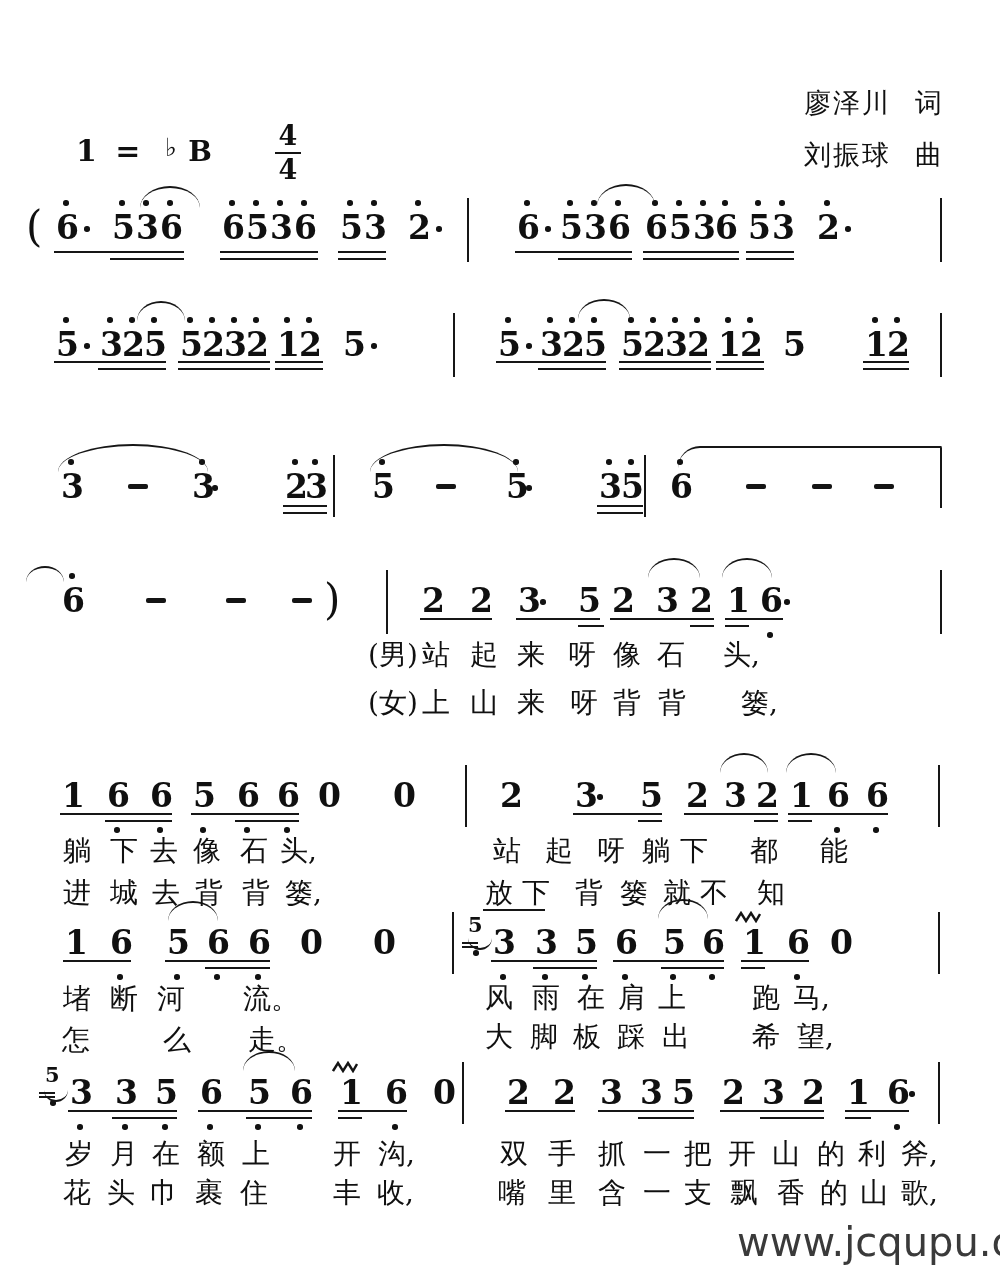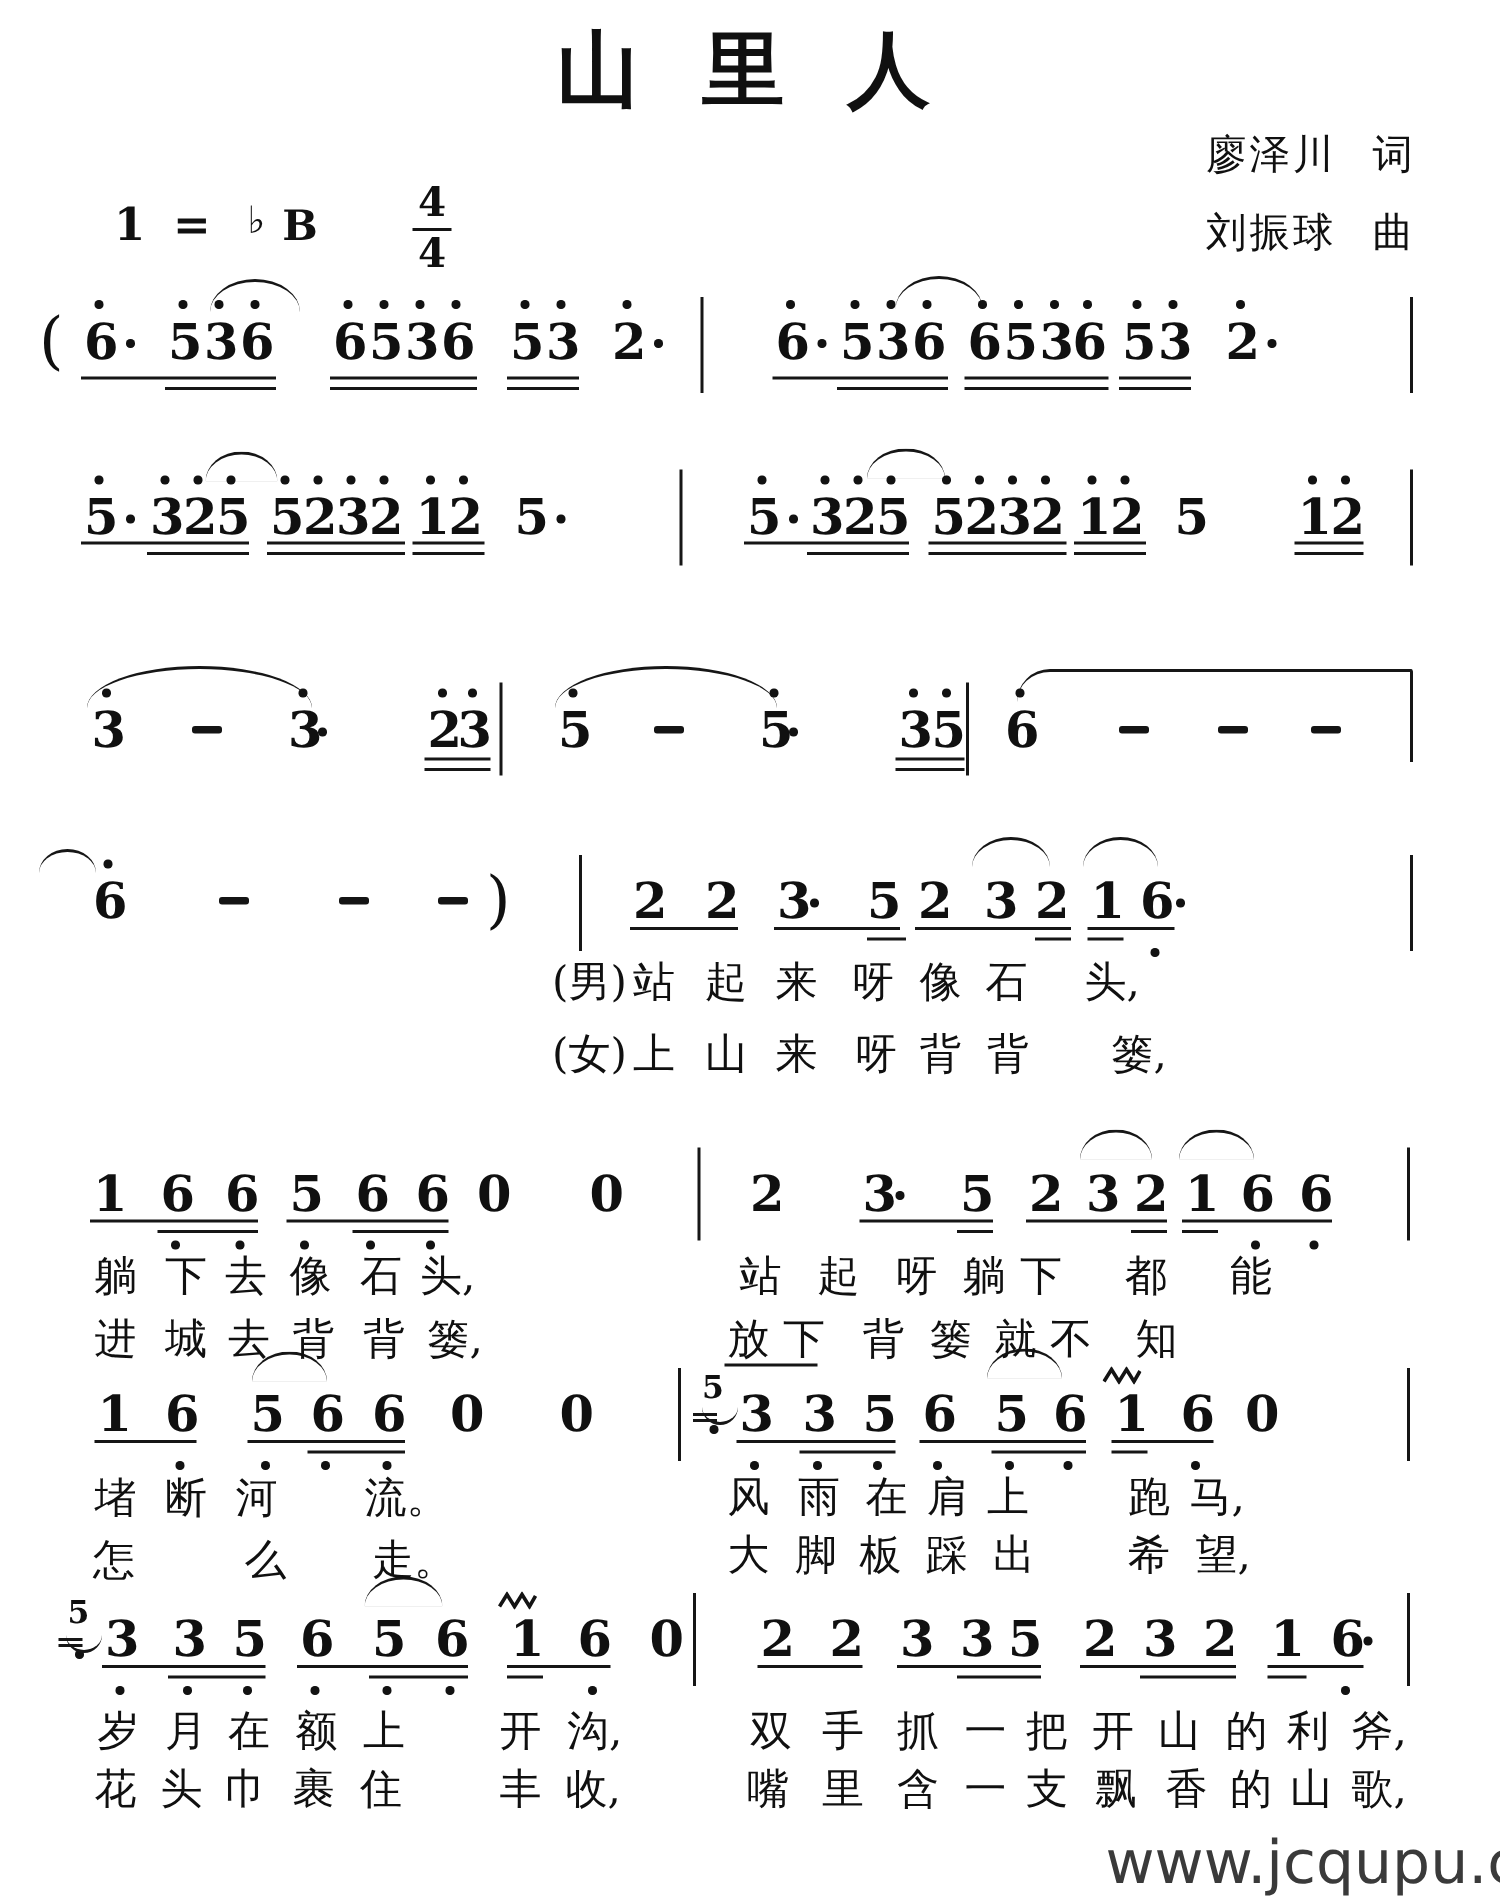--- a/index.html
+++ b/index.html
@@ -35,21 +35,20 @@
   .mel{position:absolute;height:2.2px;background:#161616;}
   .mordent{position:absolute;}
   .watermark{position:absolute;left:737px;top:1219px;font-size:40px;
              font-family:"DejaVu Sans","Liberation Sans",sans-serif;letter-spacing:0px;}
 </style>
 </head>
 <body>
 
 <div class="page">
 
-  <h1 class="title">山里人</h1>
 
   <div class="credit credit-1">
     <span>廖泽川</span>
     <span>词</span>
   </div>
   <div class="credit credit-2">
     <span>刘振球</span>
     <span>曲</span>
   </div>
 

